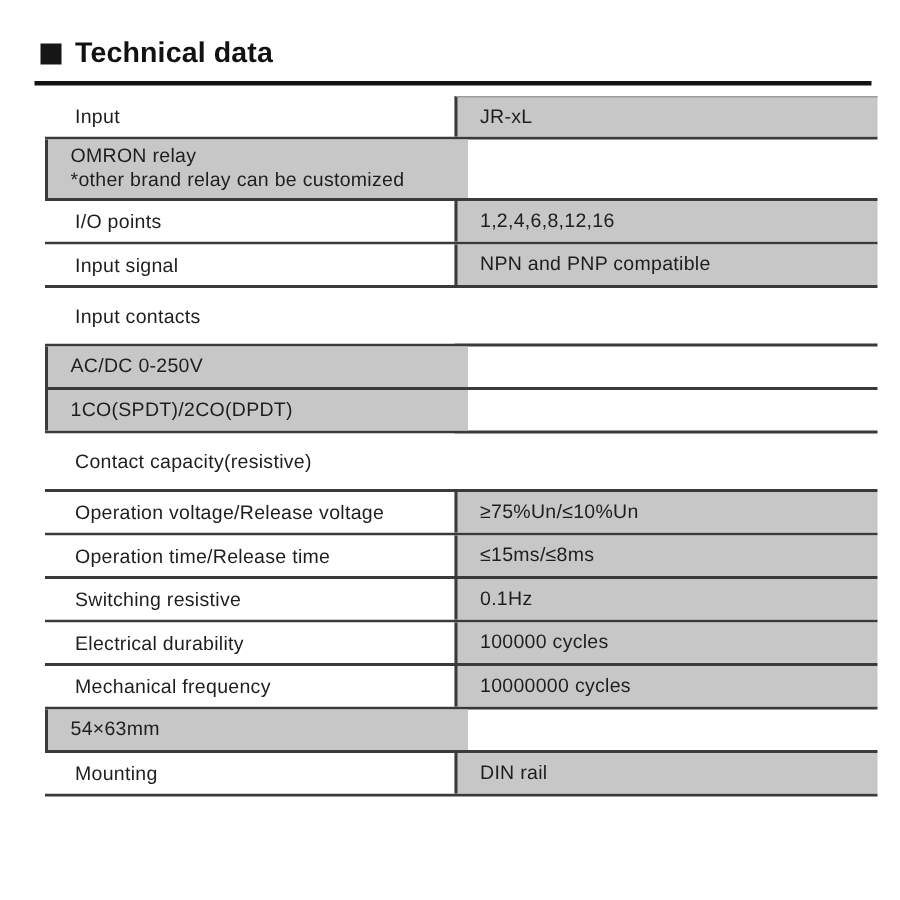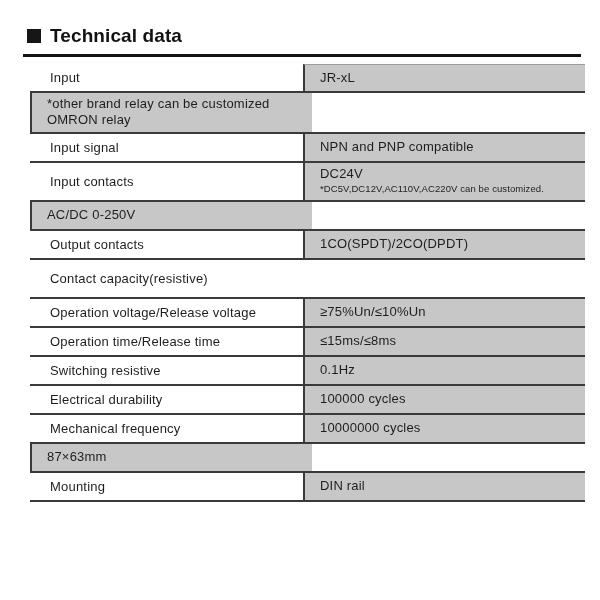--- a/index.html
+++ b/index.html
@@ -74,49 +74,50 @@
 
     <div class="row row-first">
       <div class="cell-label">Input</div>
       <div class="cell-value">
         <div class="vline">JR-xL</div>
       </div>
     </div>
 
     <div class="row tall">
       <div class="cell-value">
+        <div class="vline">OMRON relay</div>
         <div class="vline">*other brand relay can be customized</div>
-        <div class="vline">OMRON relay</div>
       </div>
     </div>
 
+    <div class="row">
+      <div class="cell-label">I/O points</div>
+      <div class="cell-value">
+        <div class="vline">1,2,4,6,8,12,16</div>
+      </div>
+    </div>
 
     <div class="row">
       <div class="cell-label">Input signal</div>
       <div class="cell-value">
         <div class="vline">NPN and PNP compatible</div>
       </div>
     </div>
 
     <div class="row tall">
       <div class="cell-label">Input contacts</div>
-      <div class="cell-value">
-        <div class="vline">DC24V</div>
-        <div class="vline small">*DC5V,DC12V,AC110V,AC220V can be customized.</div>
-      </div>
     </div>
 
     <div class="row">
       <div class="cell-value">
         <div class="vline">AC/DC 0-250V</div>
       </div>
     </div>
 
     <div class="row">
-      <div class="cell-label">Output contacts</div>
       <div class="cell-value">
         <div class="vline">1CO(SPDT)/2CO(DPDT)</div>
       </div>
     </div>
 
     <div class="row tall">
       <div class="cell-label">Contact capacity(resistive)</div>
     </div>
 
     <div class="row">
@@ -150,21 +151,21 @@
     <div class="row">
       <div class="cell-label">Mechanical frequency</div>
       <div class="cell-value">
         <div class="vline">10000000 cycles</div>
       </div>
     </div>
 
 
     <div class="row">
       <div class="cell-value">
-        <div class="vline">87×63mm</div>
+        <div class="vline">54×63mm</div>
       </div>
     </div>
 
     <div class="row">
       <div class="cell-label">Mounting</div>
       <div class="cell-value">
         <div class="vline">DIN rail</div>
       </div>
     </div>
 

